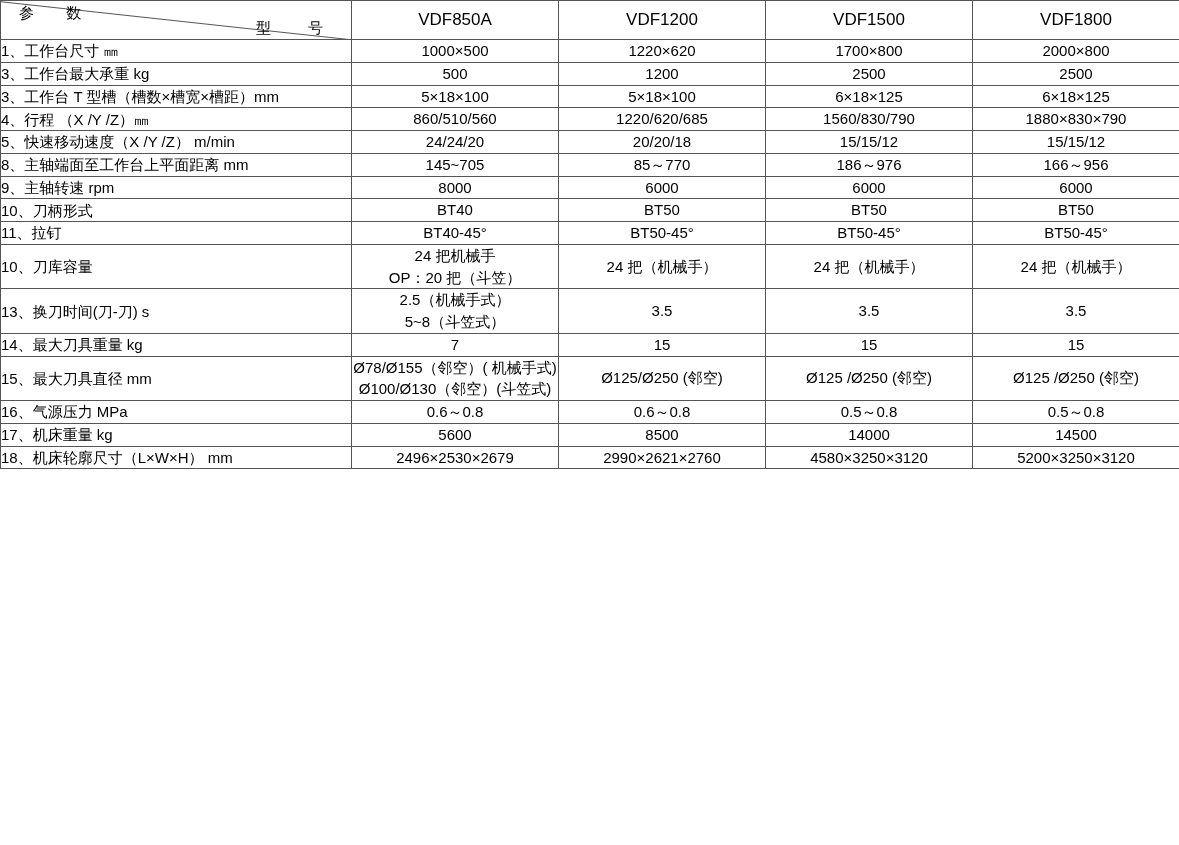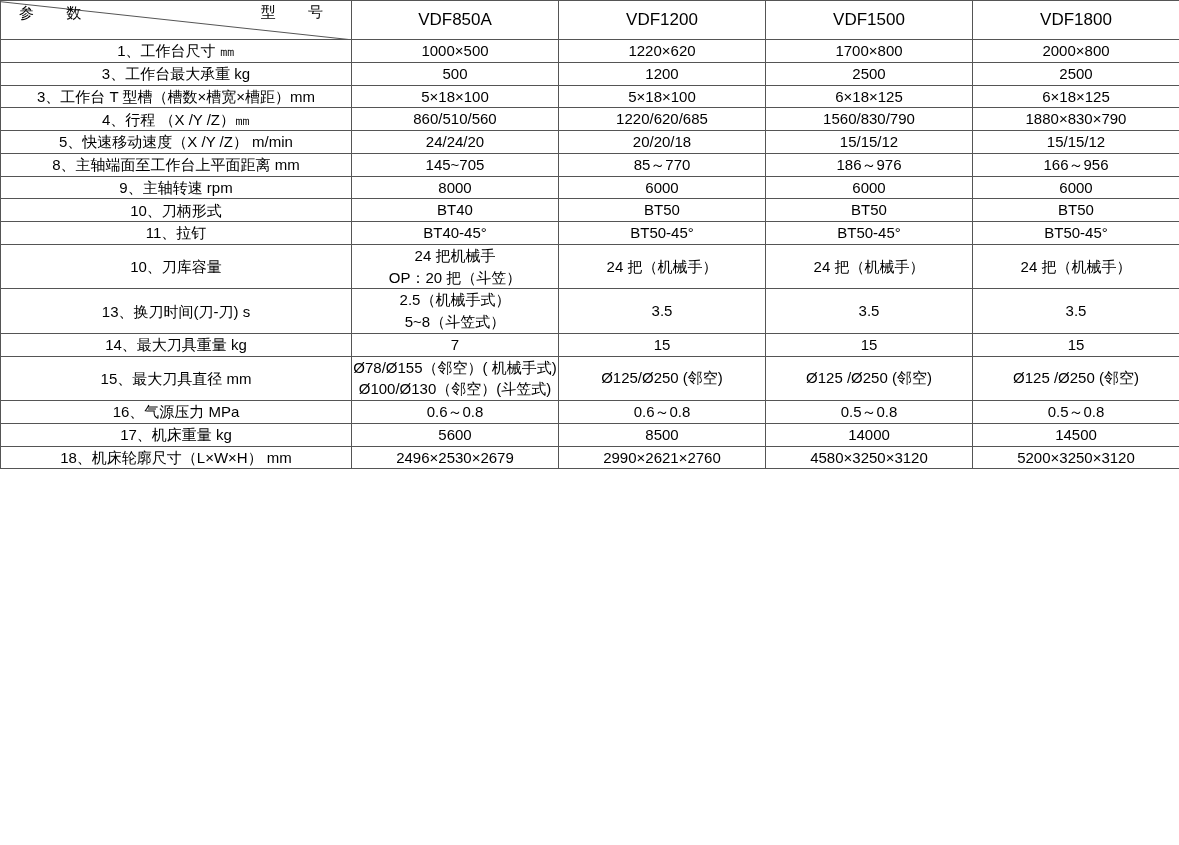--- a/index.html
+++ b/index.html
@@ -53,33 +53,34 @@
   .corner-cell .param-text {
     position: absolute;
     left: 18px;
     bottom: 16px;
     font-size: 15px;
     letter-spacing: 14px;
   }
   .corner-cell .model-text {
     position: absolute;
     right: 14px;
-    top: 2px;
+    top: 18px;
     font-size: 15px;
     letter-spacing: 14px;
+    font-family: Liberation Mono, monospace;
   }
   .model-head {
     text-align: center;
     font-size: 17px;
     font-weight: bold;
   }
   .row-label {
     font-size: 15px;
     padding: 8px 4px 8px 10px;
-    text-align: center;
+    text-align: left;
     line-height: 1.4;
   }
   .val {
     text-align: center;
     font-size: 15px;
     line-height: 1.45;
     padding: 8px 4px;
   }
   .val .sub {
     display: block;

